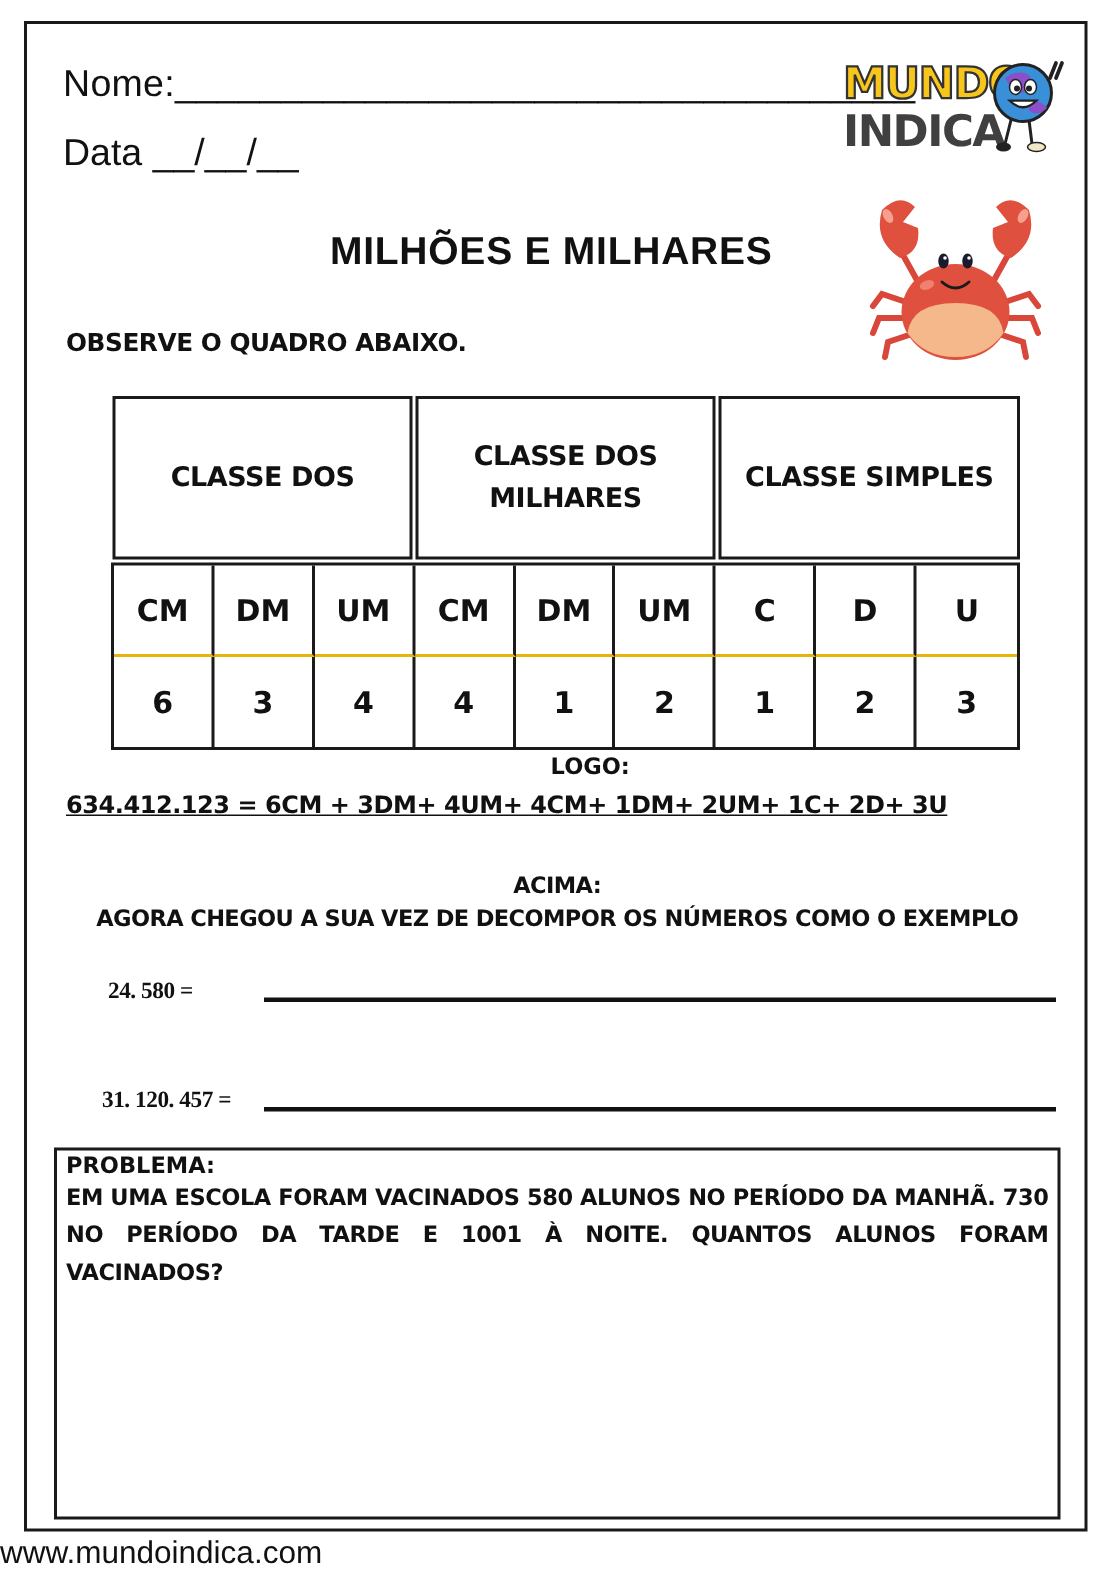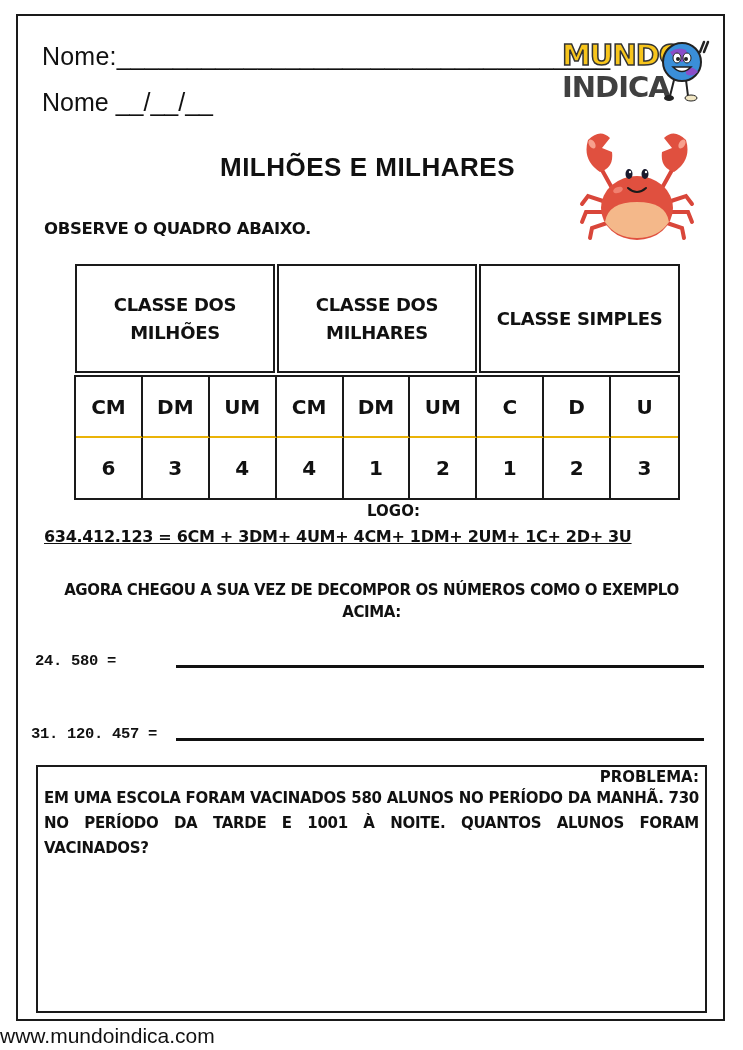--- a/index.html
+++ b/index.html
@@ -18,34 +18,34 @@
     .observe { left: 44px; top: 219px; font-size: 16.5px; font-weight: bold; font-family: "DejaVu Sans", sans-serif; letter-spacing: -0.3px; }
     .class-box { top: 264px; height: 109px; border: 2px solid #1a1a1a; box-sizing: border-box; display: flex; align-items: center; justify-content: center; text-align: center; font-weight: bold; font-size: 18px; line-height: 28px; font-family: "DejaVu Sans", sans-serif; letter-spacing: -0.3px; }
     .grid { left: 74px; top: 375px; width: 606px; height: 125px; border: 2px solid #1a1a1a; box-sizing: border-box; display: grid; grid-template-columns: repeat(9, 1fr); grid-template-rows: 61px 1fr; }
     .cell { border-right: 2px solid #1a1a1a; display: flex; align-items: center; justify-content: center; font-weight: bold; font-size: 20px; font-family: "DejaVu Sans", sans-serif; }
     .cell.last { border-right: none; }
     .cell.head { border-bottom: 2px solid #eab308; }
     .logo-label { left: 0; width: 743px; top: 502px; text-align: center; font-weight: bold; font-size: 15px; font-family: "DejaVu Sans", sans-serif; }
     .logo-label span { position: relative; left: 22px; }
     .example { left: 44px; top: 527px; font-weight: bold; font-size: 16px; font-family: "DejaVu Sans", sans-serif; letter-spacing: -0.3px; text-decoration: underline; }
     .instruction { left: 30px; width: 683px; top: 579px; text-align: center; font-weight: bold; font-size: 15px; line-height: 22px; font-family: "DejaVu Sans", sans-serif; letter-spacing: -0.4px; }
-    .exercise-label { font-weight: bold; font-size: 15.5px; font-family: Liberation Mono, monospace; letter-spacing: -0.3px; }
+    .exercise-label { font-weight: bold; font-size: 15.5px; font-family: Liberation Serif, serif; letter-spacing: -0.3px; margin-left: 37px; }
     .answer-line { height: 3px; background: #111; left: 176px; width: 528px; }
     .problem-box { left: 36px; top: 765px; width: 671px; height: 248px; border: 2px solid #1a1a1a; box-sizing: border-box; padding: 0 6px; font-family: "DejaVu Sans", sans-serif; font-weight: bold; }
-    .problem-title { text-align: right; font-size: 15px; line-height: 18px; margin-top: 1px; }
+    .problem-title { text-align: left; font-size: 15px; line-height: 18px; margin-top: 1px; }
     .problem-text { font-size: 15px; line-height: 25px; text-align: justify; text-align-last: left; letter-spacing: -0.3px; }
     .footer { left: 0; width: 743px; top: 1024px; text-align: left; font-size: 21px; font-family: "Liberation Sans", sans-serif; color: #111; }
   </style>
 </head>
 <body>
 
 <div class="page-border"></div>
 
 <div class="abs name-line">Nome:___________________________________</div>
-<div class="abs date-line">Nome __/__/__</div>
+<div class="abs date-line">Data __/__/__</div>
 
 <div class="abs logo">
   <div class="logo-text logo-mundo" style="position:absolute;left:2px;top:2px;">MUNDO</div>
   <div class="logo-text logo-indica" style="position:absolute;left:2px;top:34px;">INDICA</div>
   <svg style="position:absolute;left:100px;top:0px;" width="52" height="68" viewBox="0 0 52 68">
     <circle cx="22" cy="24" r="19" fill="#3a8fd9" stroke="#222" stroke-width="2"></circle>
     <path d="M10 14 Q18 8 26 12 Q30 20 22 24 Q14 22 10 14Z" fill="#8a4fc9"></path>
     <path d="M26 30 Q34 28 38 34 Q32 40 26 36Z" fill="#8a4fc9"></path>
     <ellipse cx="17" cy="20" rx="4" ry="5" fill="#fff" stroke="#222" stroke-width="1"></ellipse>
     <ellipse cx="27" cy="20" rx="4" ry="5" fill="#fff" stroke="#222" stroke-width="1"></ellipse>
@@ -86,21 +86,20 @@
   <circle cx="68" cy="42" r="1.2" fill="#fff"></circle>
   <path d="M50 58 Q59 66 68 58" stroke="#1a1a1a" stroke-width="2" fill="none" stroke-linecap="round"></path>
   <ellipse cx="40" cy="60" rx="5" ry="3" fill="#f08070" transform="rotate(-20 40 60)"></ellipse>
 </svg>
 
 <div class="abs observe">OBSERVE O QUADRO ABAIXO.</div>
 
 <div class="abs class-box" style="left:75px;width:200px;">
   <div>
     <div>CLASSE DOS</div>
-    <div>MILHÕES</div>
   </div>
 </div>
 <div class="abs class-box" style="left:277px;width:200px;">
   <div>
     <div>CLASSE DOS</div>
     <div>MILHARES</div>
   </div>
 </div>
 <div class="abs class-box" style="left:479px;width:201px;">
   <div>CLASSE SIMPLES</div>
@@ -124,22 +123,22 @@
   <div class="cell">2</div>
   <div class="cell">1</div>
   <div class="cell">2</div>
   <div class="cell last">3</div>
 </div>
 
 <div class="abs logo-label"><span>LOGO:</span></div>
 <div class="abs example">634.412.123 = 6CM + 3DM+ 4UM+ 4CM+ 1DM+ 2UM+ 1C+ 2D+ 3U</div>
 
 <div class="abs instruction">
+  <div>ACIMA:</div>
   <div>AGORA CHEGOU A SUA VEZ DE DECOMPOR OS NÚMEROS COMO O EXEMPLO</div>
-  <div>ACIMA:</div>
 </div>
 
 <div class="abs exercise-label" style="left:35px;top:652px;">24. 580 =</div>
 <div class="abs answer-line" style="top:665px;"></div>
 
 <div class="abs exercise-label" style="left:31px;top:725px;text-align:center;">31. 120. 457 =</div>
 <div class="abs answer-line" style="top:738px;"></div>
 
 <div class="abs problem-box">
   <div class="problem-title">PROBLEMA:</div>

